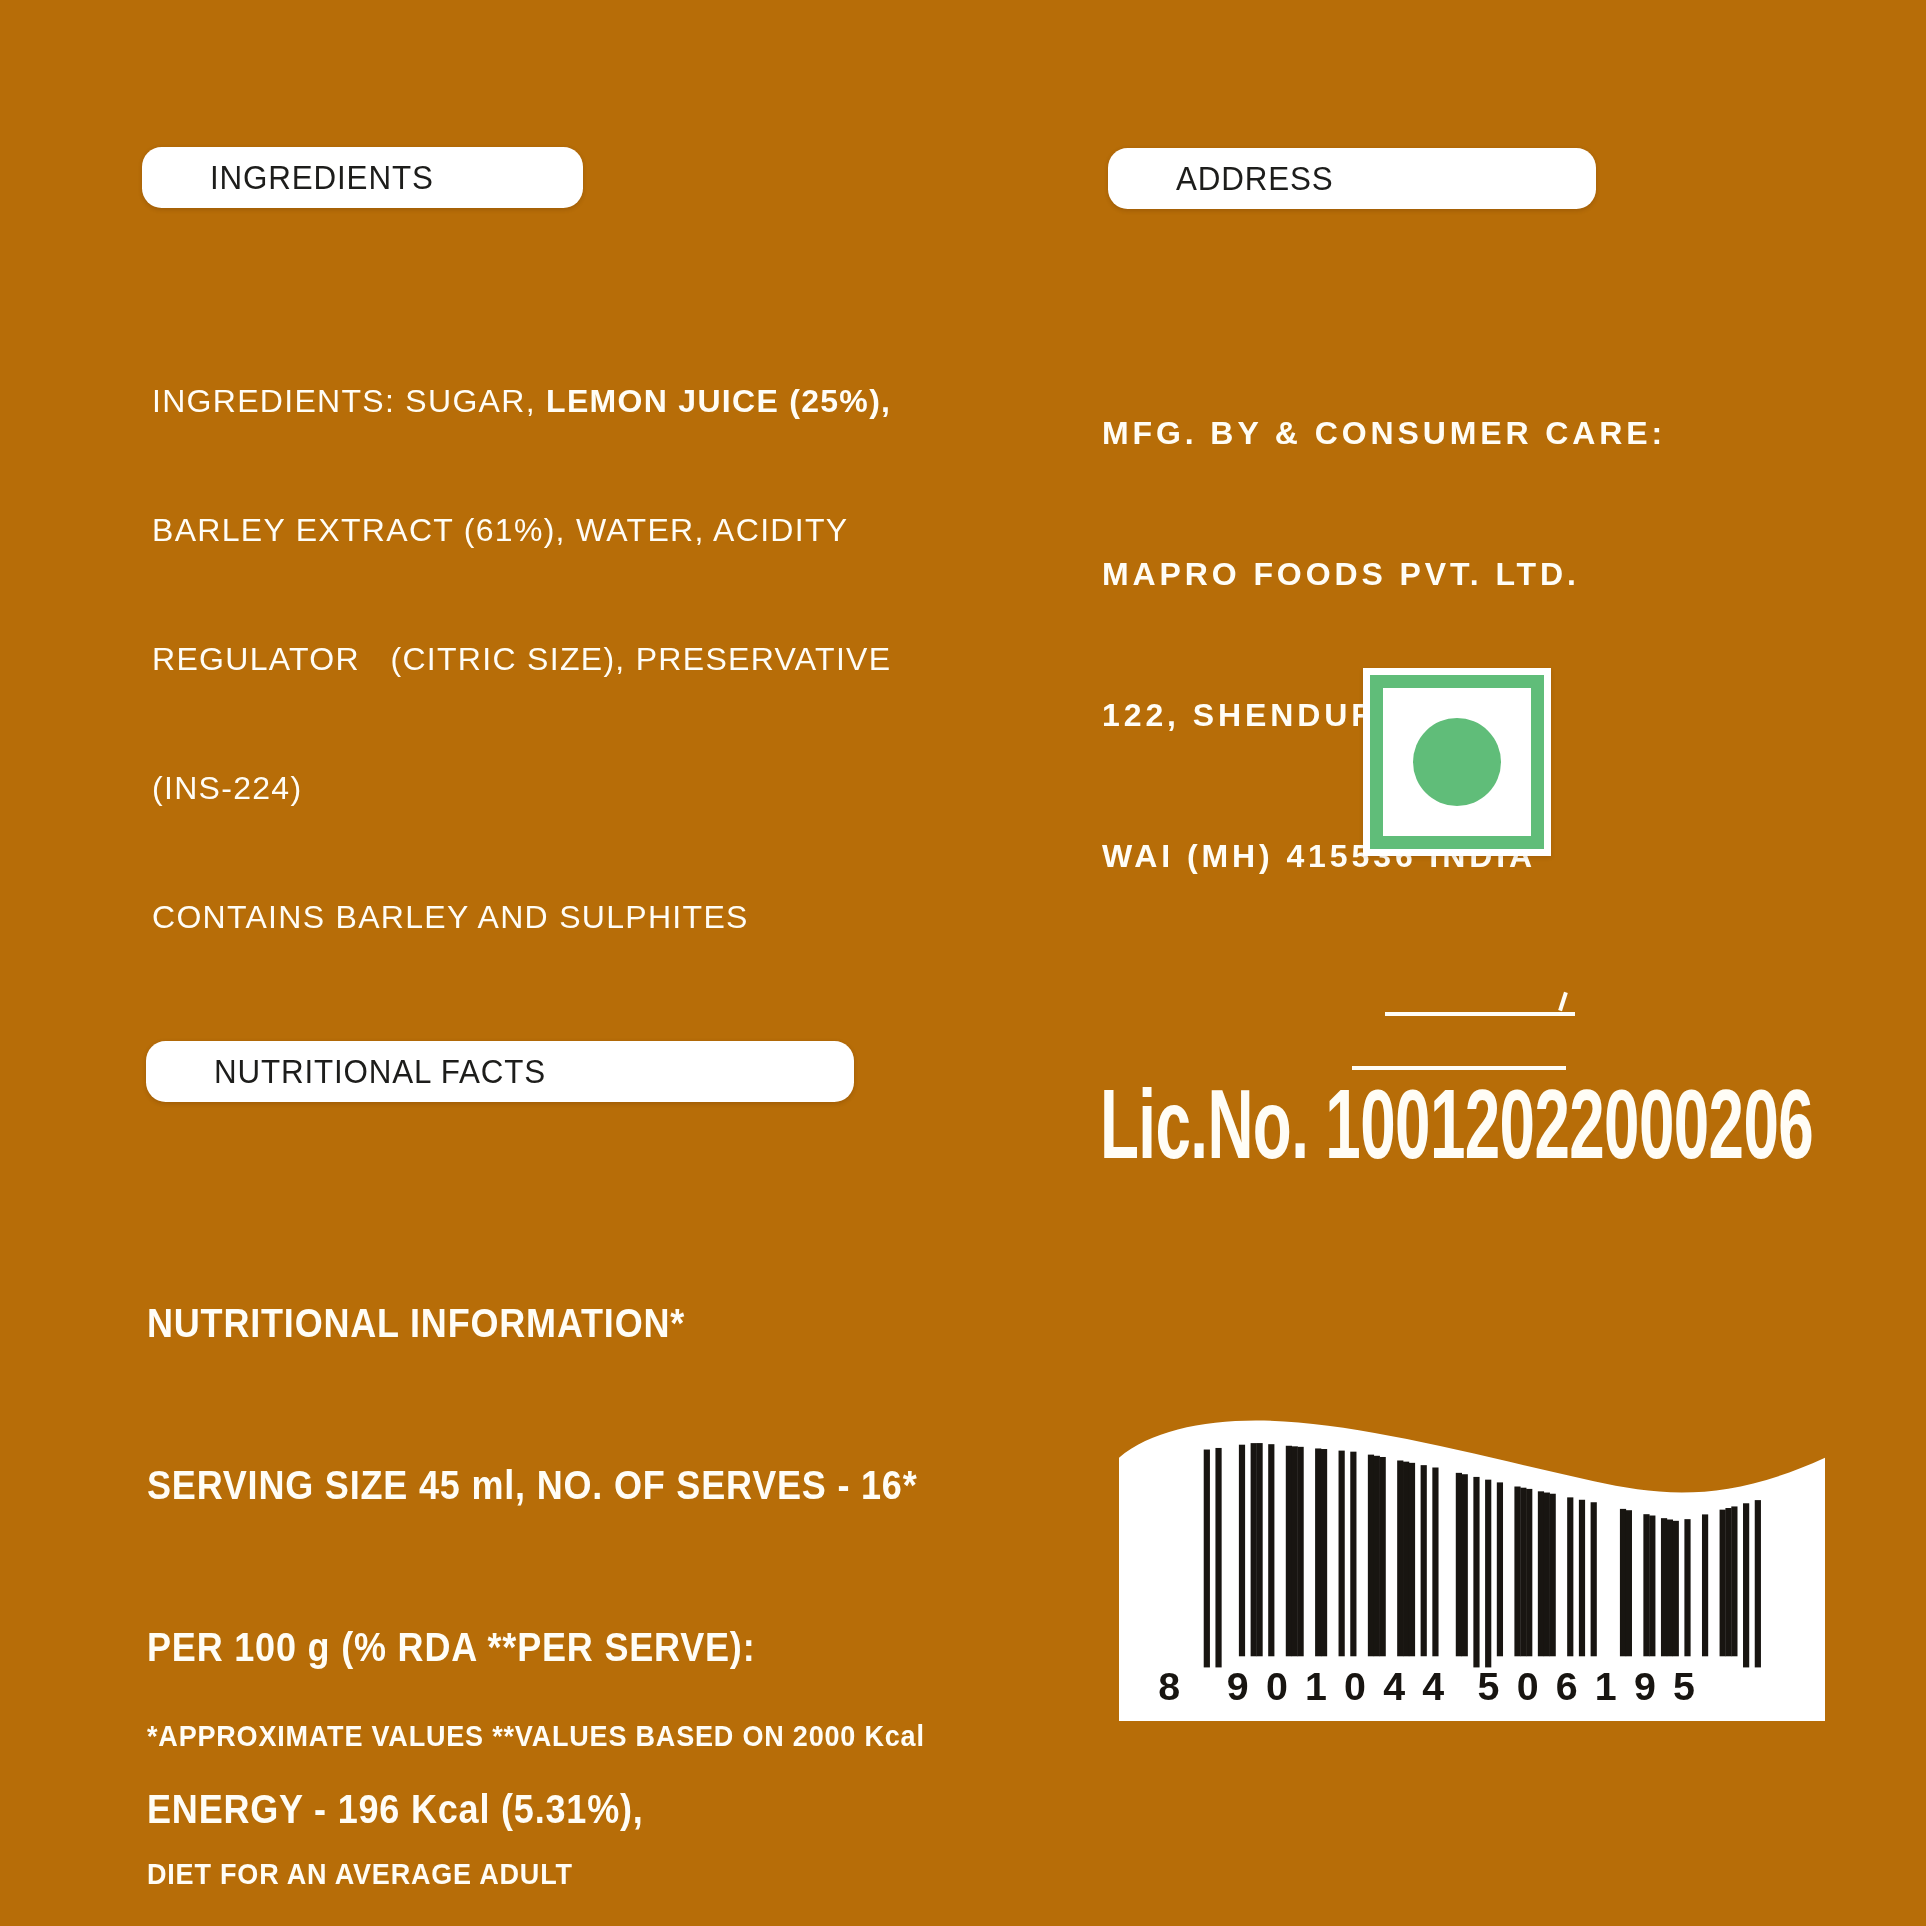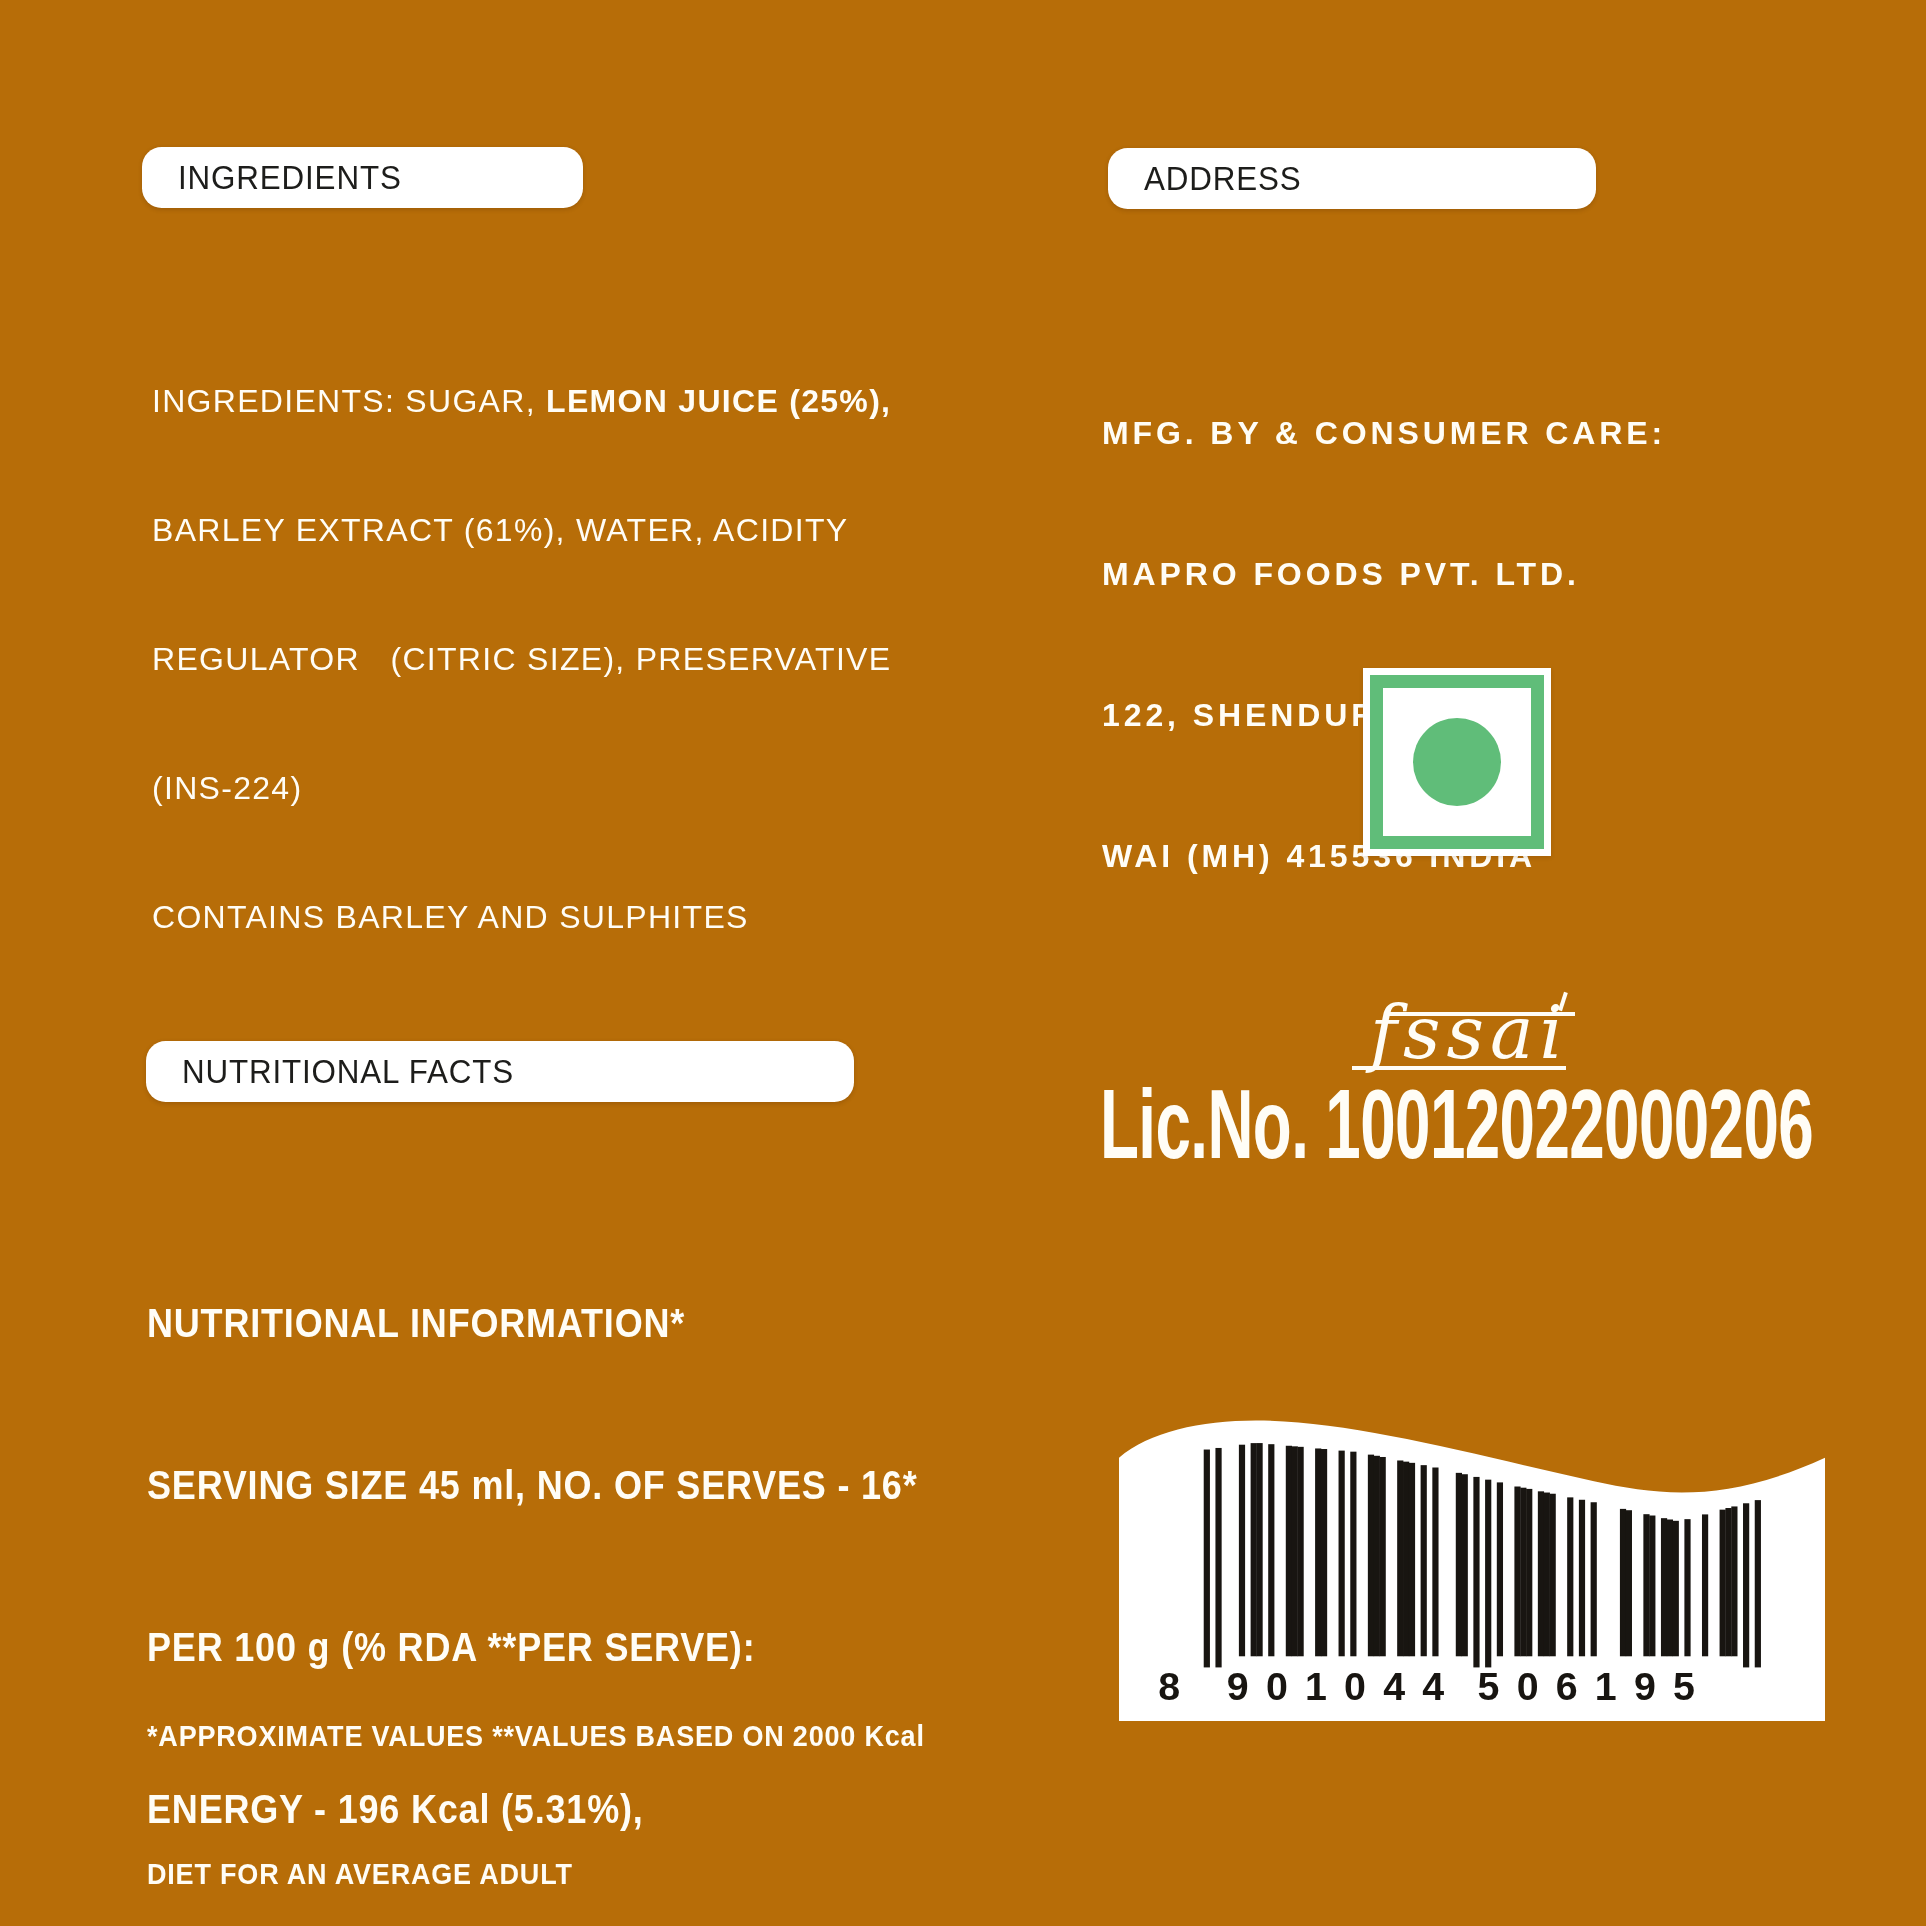--- a/index.html
+++ b/index.html
@@ -5,21 +5,21 @@
   html,body{margin:0;padding:0;}
   body{
     width:1926px;height:1926px;position:relative;overflow:hidden;
     background:#b76d08;
     font-family:"Liberation Sans", sans-serif;
   }
   .abs{position:absolute;}
   
   .pill{
     position:absolute;height:61px;background:#ffffff;border-radius:19.7px;
-    display:flex;align-items:center;padding-left:36px;box-sizing:border-box;
+    display:flex;align-items:center;padding-left:68px;box-sizing:border-box;
     color:#1d1d1b;font-size:33px;font-weight:500;letter-spacing:0.9px;
     box-shadow:0 1.7px 4.3px rgba(60,30,0,0.18);
   }
   .pill .lbl{transform:scaleX(0.95);transform-origin:0 50%;white-space:pre;}
   #pill-ingredients{left:142px;top:147px;width:441px;}
   #pill-address{left:1108px;top:148px;width:488px;}
   #pill-nutrition{left:146px;top:1041px;width:708px;}
 
   
   .wtxt{color:#fffdf6;white-space:pre-wrap;}
@@ -95,21 +95,20 @@
 </div>
 
 <div class="abs" id="veg-mark">
   <div id="veg-border"></div>
   <div id="veg-dot"></div>
 </div>
 
 <div class="abs" id="fssai">
   <div id="fssai-topline"></div>
   <div id="fssai-accent"></div>
-  <div id="fssai-word">fssai</div>
   <div id="fssai-underline"></div>
 </div>
 
 <div class="abs" id="license">Lic.No. 10012022000206</div>
 
 <div class="pill" id="pill-nutrition">
   <span class="lbl">NUTRITIONAL FACTS</span>
 </div>
 
 <div class="abs wtxt" id="nutrition-text">

